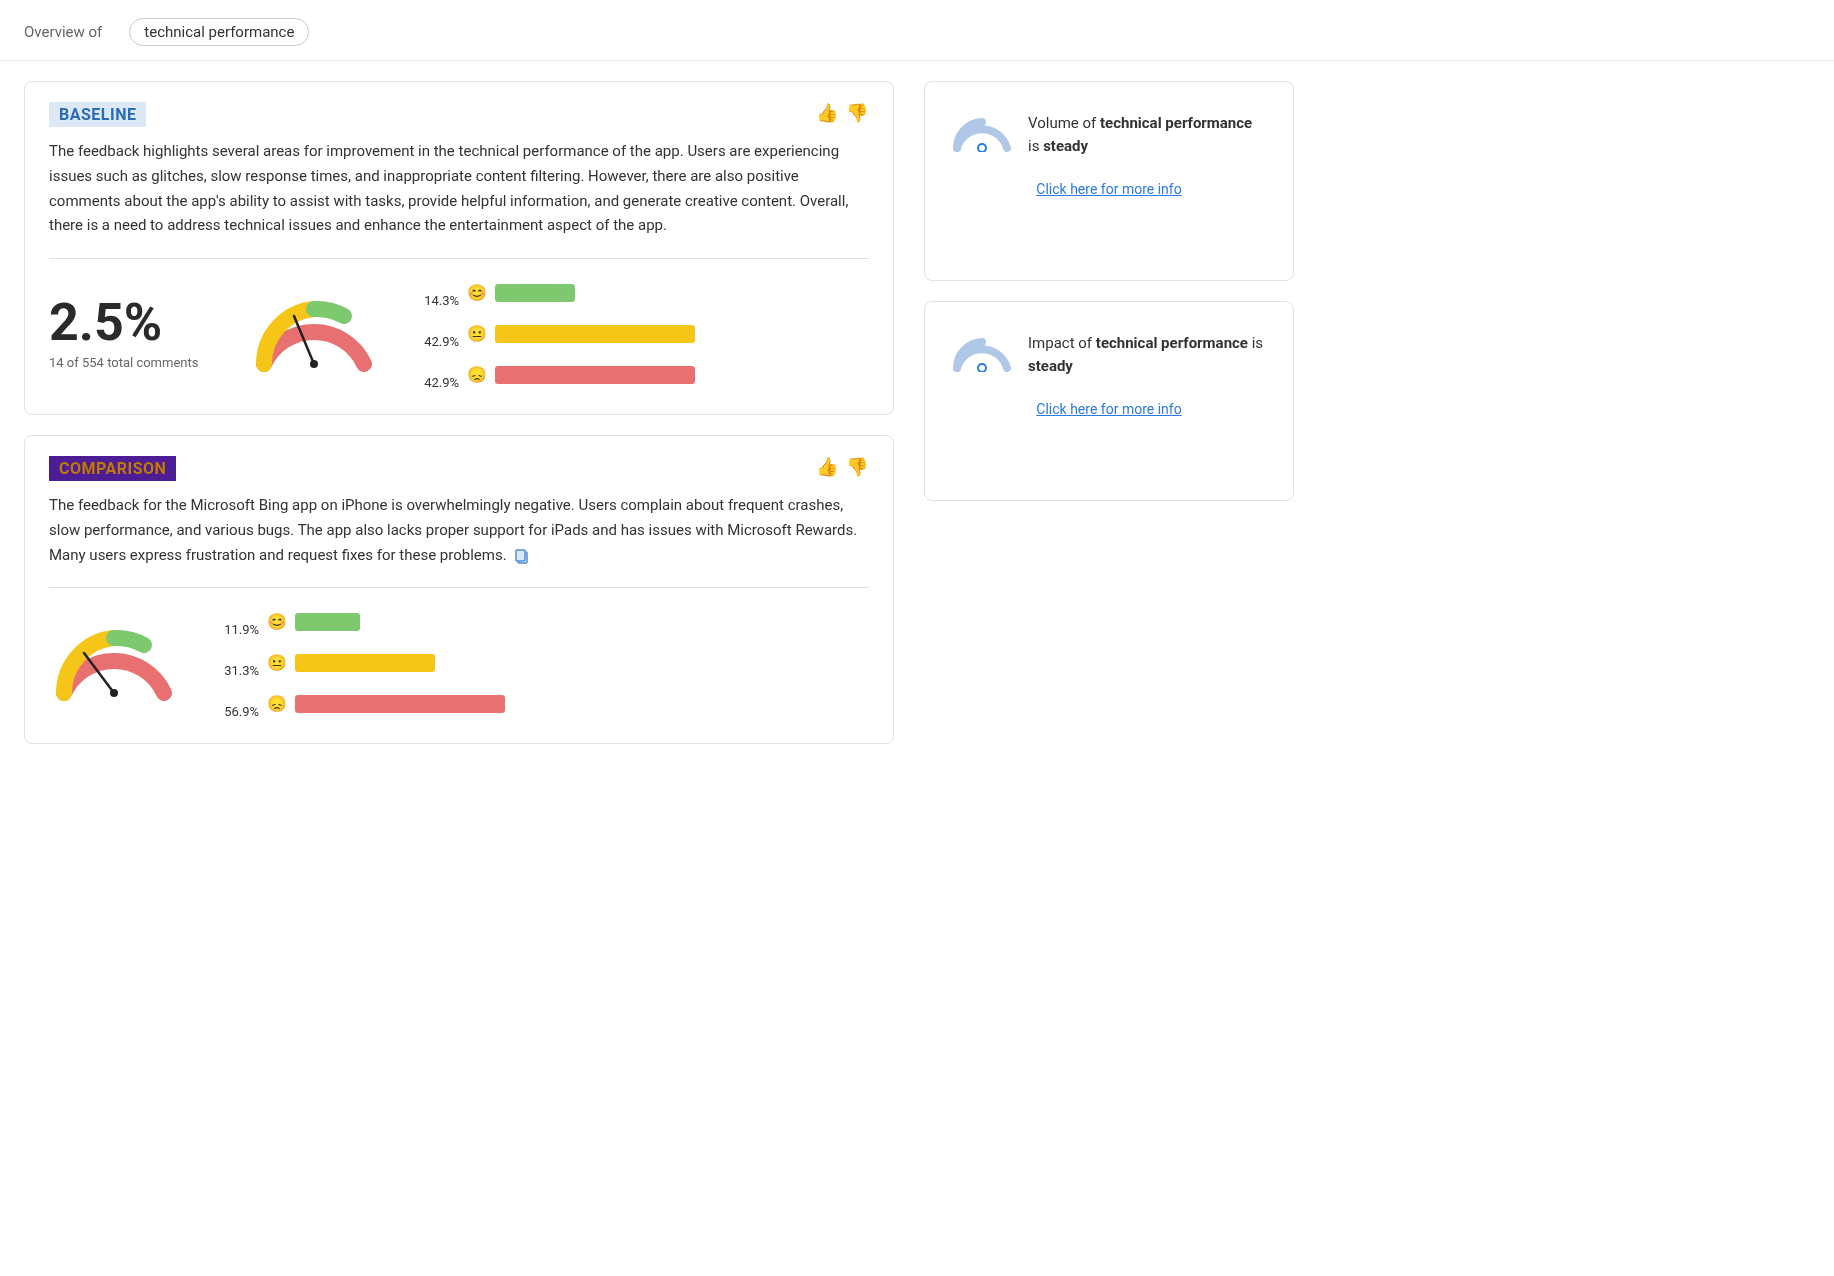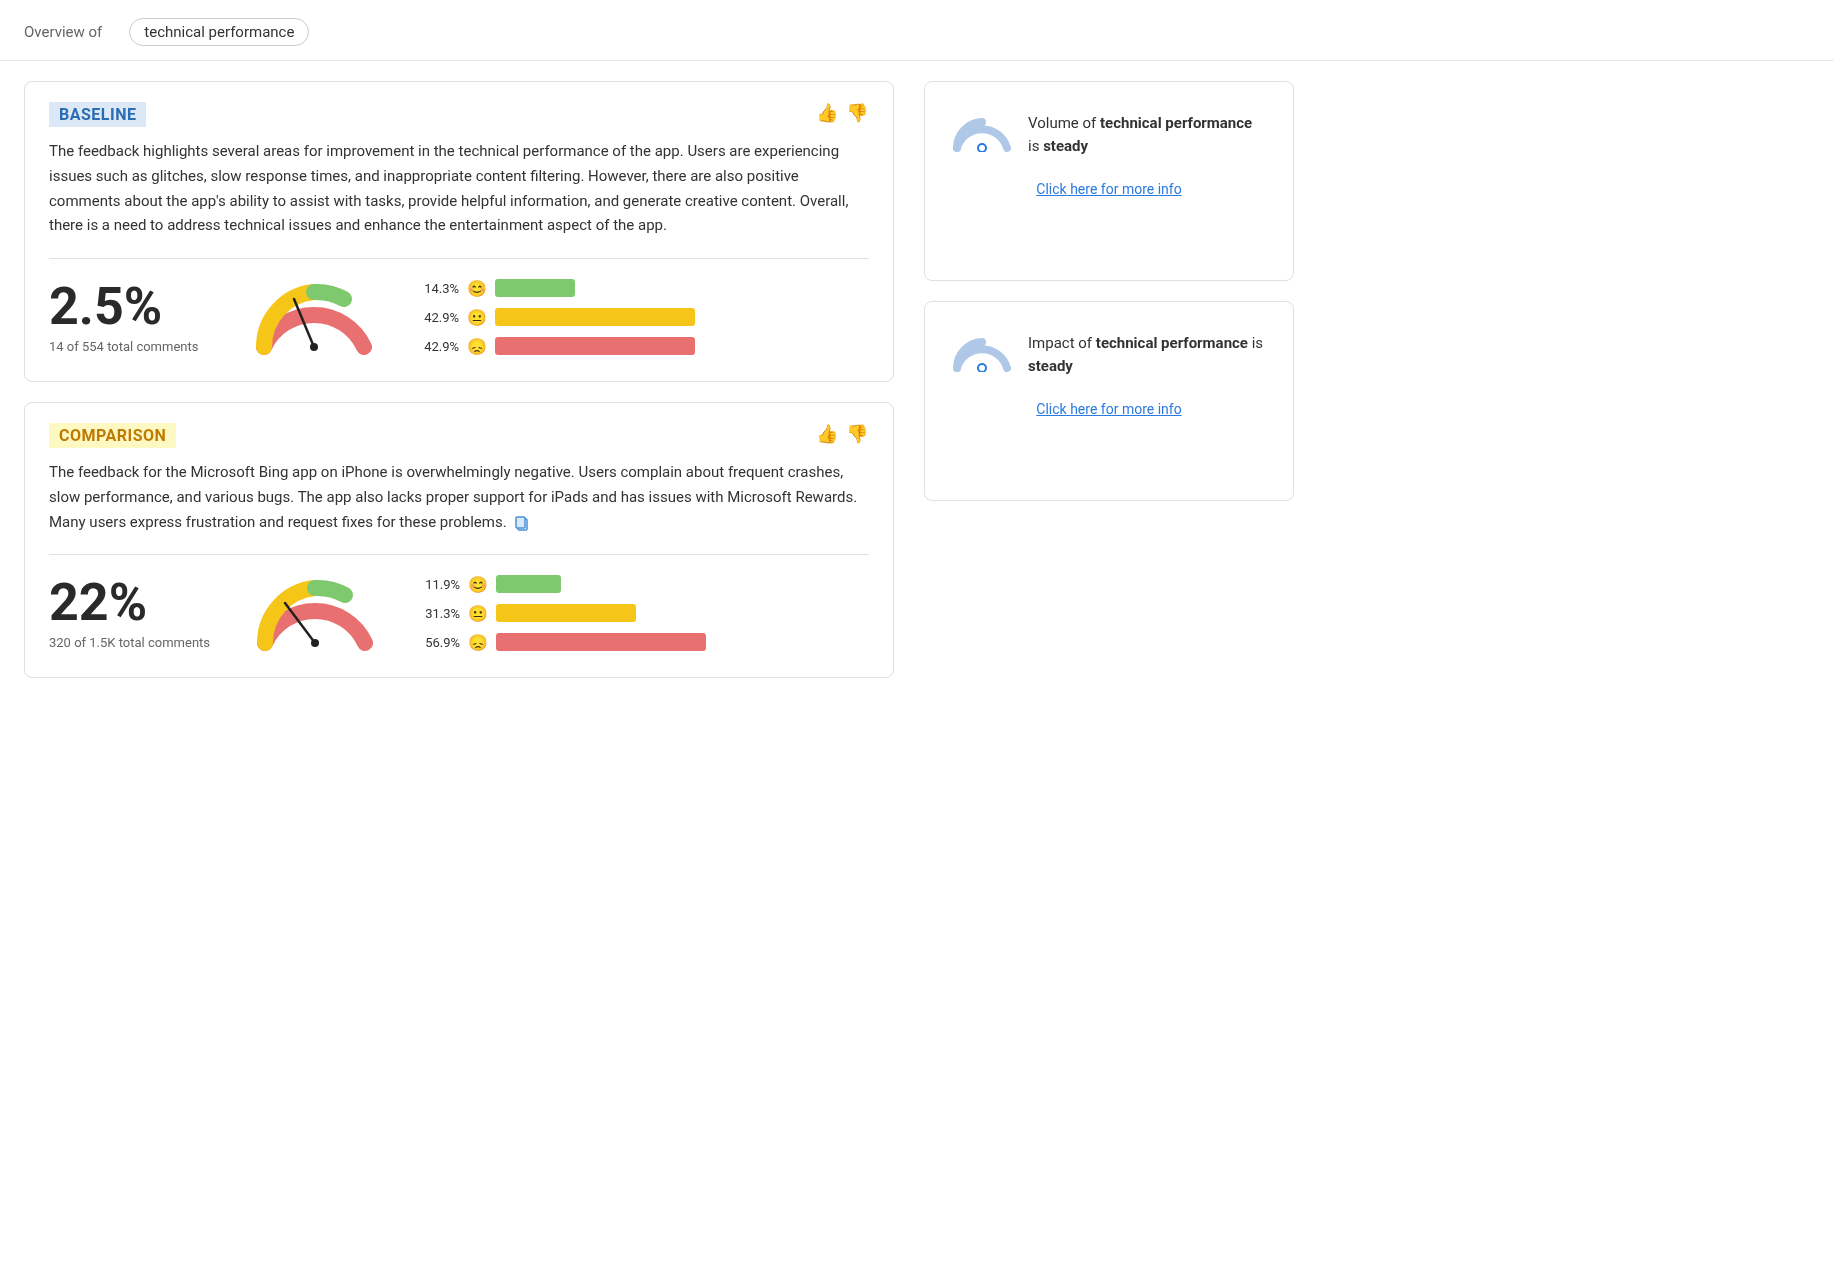--- a/index.html
+++ b/index.html
@@ -76,21 +76,21 @@
       font-size: 16px;
       font-weight: 700;
       letter-spacing: 0.5px;
       text-transform: uppercase;
     }
     .badge-baseline {
       background: #dce8f5;
       color: #2a6db5;
     }
     .badge-comparison {
-      background: #fef9c3;
+      background: #4c1d95;
       color: #c07a00;
     }
 
     .thumbs {
       display: flex;
       gap: 8px;
     }
     .thumb-btn {
       background: none;
       border: none;
@@ -164,20 +164,21 @@
     .bar-row {
       display: flex;
       align-items: center;
       gap: 8px;
     }
     .bar-pct {
       font-size: 13px;
       color: #333;
       width: 40px;
       text-align: right;
+      margin-top: 16px;
     }
     .bar-emoji {
       font-size: 16px;
       width: 20px;
     }
     .bar-track {
       height: 18px;
       border-radius: 3px;
     }
 
@@ -309,24 +310,20 @@
         </div>
         <p class="card-text">
           <span>The feedback for the Microsoft Bing app on iPhone is overwhelmingly negative. Users complain about frequent crashes, slow performance, and various bugs. The app also lacks proper support for iPads and has issues with Microsoft Rewards. Many users express frustration and request fixes for these problems.</span>
           <svg class="copy-icon" viewBox="0 0 16 16" fill="#4a90d9">
             <rect x="4" y="4" width="9" height="11" rx="1" fill="none" stroke="#4a90d9" stroke-width="1.5"></rect>
             <rect x="2" y="2" width="9" height="11" rx="1" fill="#dce8f5" stroke="#4a90d9" stroke-width="1.5"></rect>
           </svg>
         </p>
         <hr class="divider">
         <div class="stats-row">
-          <div class="stat-main">
-            <div class="stat-percent">22%</div>
-            <div class="stat-sub">320 of 1.5K total comments</div>
-          </div>
 
           <div class="gauge-container">
             <svg class="gauge-svg" viewBox="0 0 130 80">
               <path d="M15,70 A55,55 0 0,1 115,70" fill="none" stroke="#e87070" stroke-width="16" stroke-linecap="round"></path>
               <path d="M15,70 A55,55 0 0,1 65,15" fill="none" stroke="#f5c518" stroke-width="16" stroke-linecap="round"></path>
               <path d="M65,15 A55,55 0 0,1 95,22" fill="none" stroke="#7ec86e" stroke-width="16" stroke-linecap="round"></path>
 
               <line x1="65" y1="70" x2="35" y2="30" stroke="#222" stroke-width="2.5" stroke-linecap="round"></line>
               <circle cx="65" cy="70" r="4" fill="#222"></circle>
             </svg>

